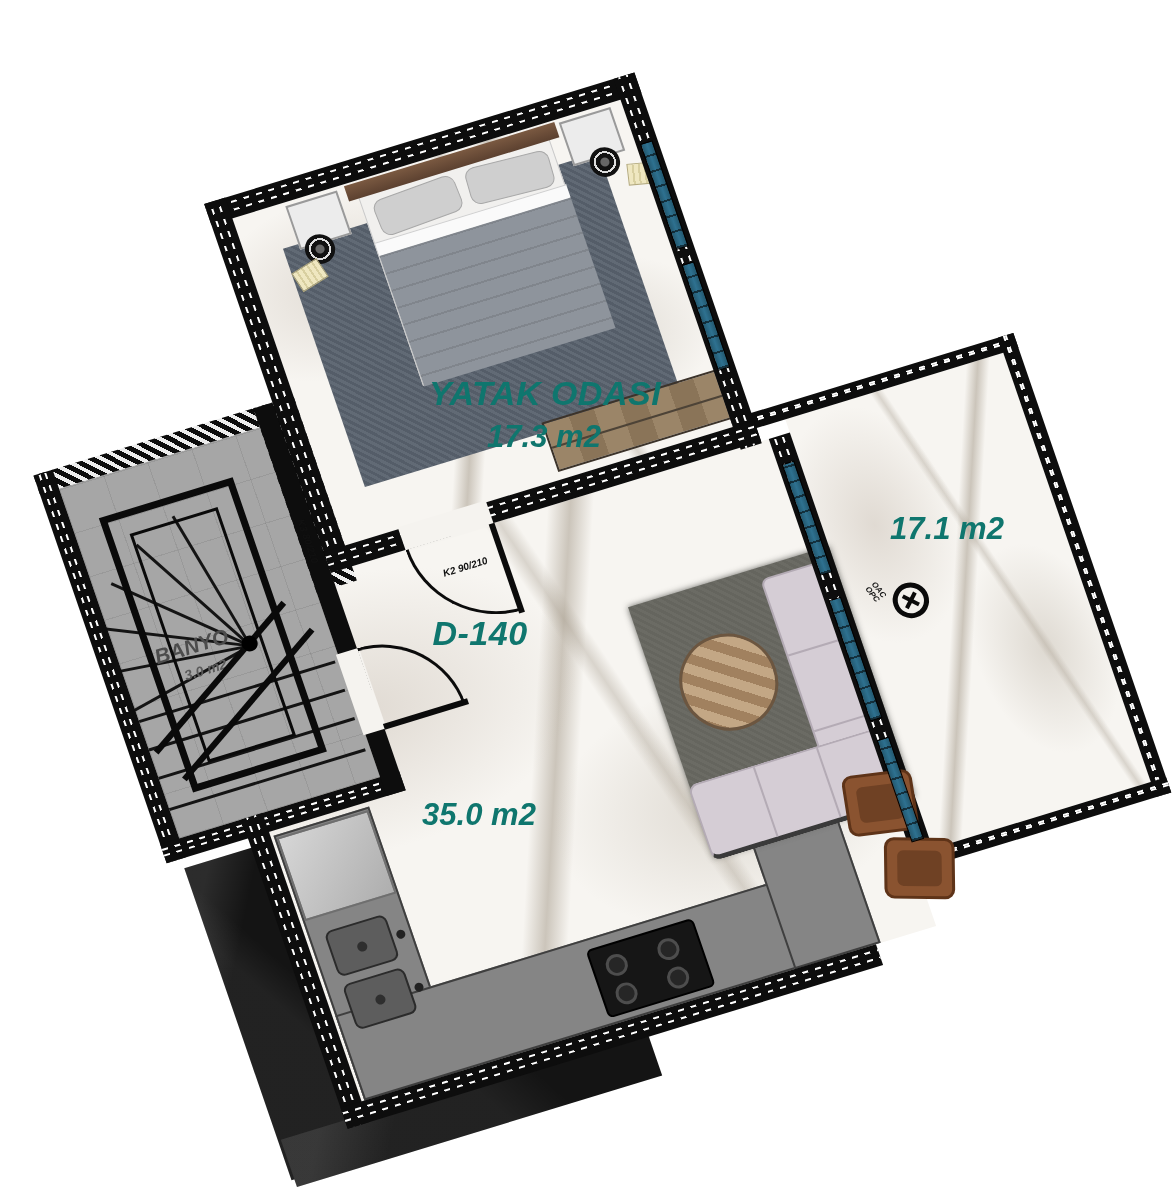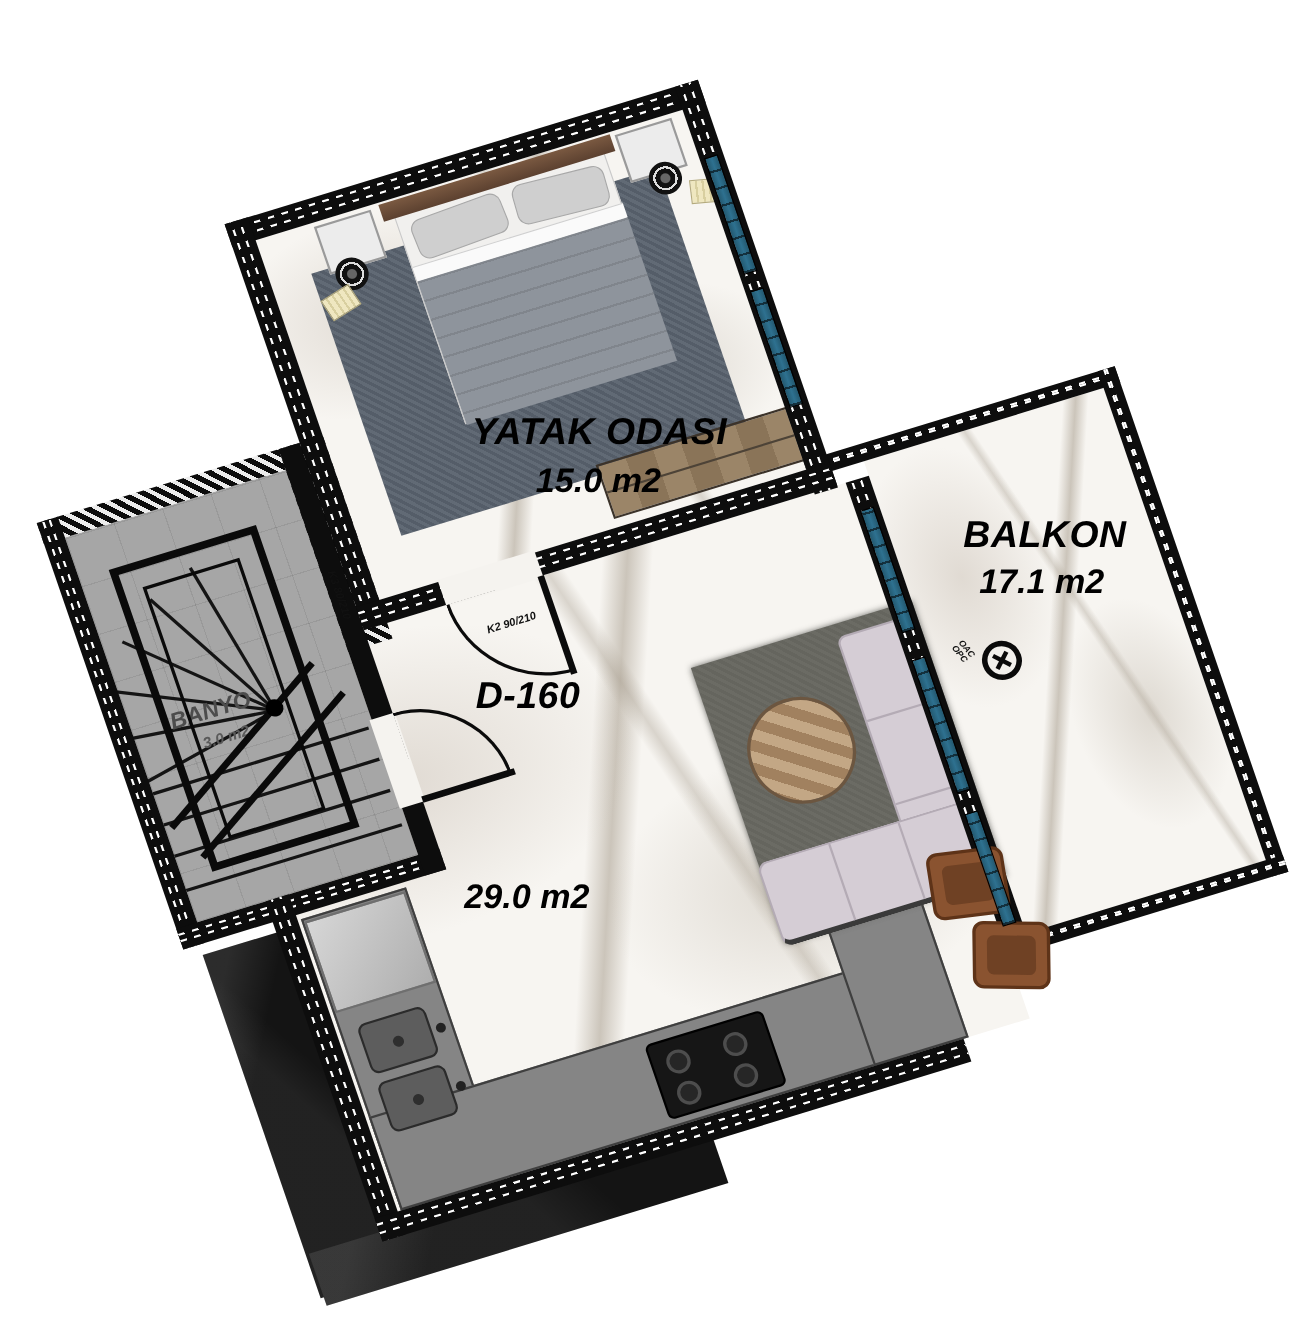--- a/index.html
+++ b/index.html
@@ -27,21 +27,21 @@
       #f7f5f1;}
   .darkmarble{background:
       linear-gradient(120deg,rgba(255,255,255,.10) 10%,rgba(0,0,0,0) 30%),
       linear-gradient(60deg,rgba(255,255,255,.06) 55%,rgba(0,0,0,0) 70%),#141414;}
   .win{background:
       repeating-linear-gradient(0deg,rgba(0,0,0,.55) 0 2px,rgba(0,0,0,0) 2px 16px),
       linear-gradient(90deg,#23586f,#2e7190 50%,#23586f);
       border:1px solid #000;}
   .arc{background:transparent;}
   .stp{height:3px;background:#141414;transform-origin:0 50%;}
-  .lbl{position:absolute;font-weight:bold;font-style:italic;color:#000000;white-space:nowrap;
+  .lbl{position:absolute;font-weight:bold;font-style:italic;color:#0f766e;white-space:nowrap;
        transform:translate(-50%,-50%);}
   .lbl.big{font-size:34px;letter-spacing:.5px;}
   .lbl.num{font-size:31px;}
   .planlbl{font-weight:bold;font-style:italic;color:#111;white-space:nowrap;}
 </style>
 </head>
 <body>
 
 <div class="stage">
 
@@ -184,19 +184,18 @@
     <div class="win" style="left:722px;top:228px;width:13px;height:112px;z-index:6"></div>
 
     <div style="left:368px;top:396px;width:92px;height:26px;background:#f5f3ef;z-index:6"></div>
     <div class="arc" style="left:368px;top:420px;width:92px;height:92px;border-left:3px solid #0b0b0b;border-bottom:3px solid #0b0b0b;border-radius:0 0 0 100%;z-index:6"></div>
     <div style="left:455px;top:420px;width:6px;height:94px;background:#0b0b0b;z-index:6"></div>
     <div class="planlbl" style="left:396px;top:448px;font-size:10px;z-index:7">K2 90/210</div>
 
   </div>
 
   <div class="lbl big" style="left:545px;top:393px">YATAK ODASI</div>
-  <div class="lbl num" style="left:544px;top:437px">15.0 m2</div>
-  <div class="lbl big" style="left:950px;top:487px">BALKON</div>
+  <div class="lbl num" style="left:544px;top:437px">17.3 m2</div>
   <div class="lbl num" style="left:947px;top:529px">17.1 m2</div>
-  <div class="lbl big" style="left:480px;top:633px">D-160</div>
-  <div class="lbl num" style="left:479px;top:815px">29.0 m2</div>
+  <div class="lbl big" style="left:480px;top:633px">D-140</div>
+  <div class="lbl num" style="left:479px;top:815px">35.0 m2</div>
 
 </div>
 
 </body></html>

